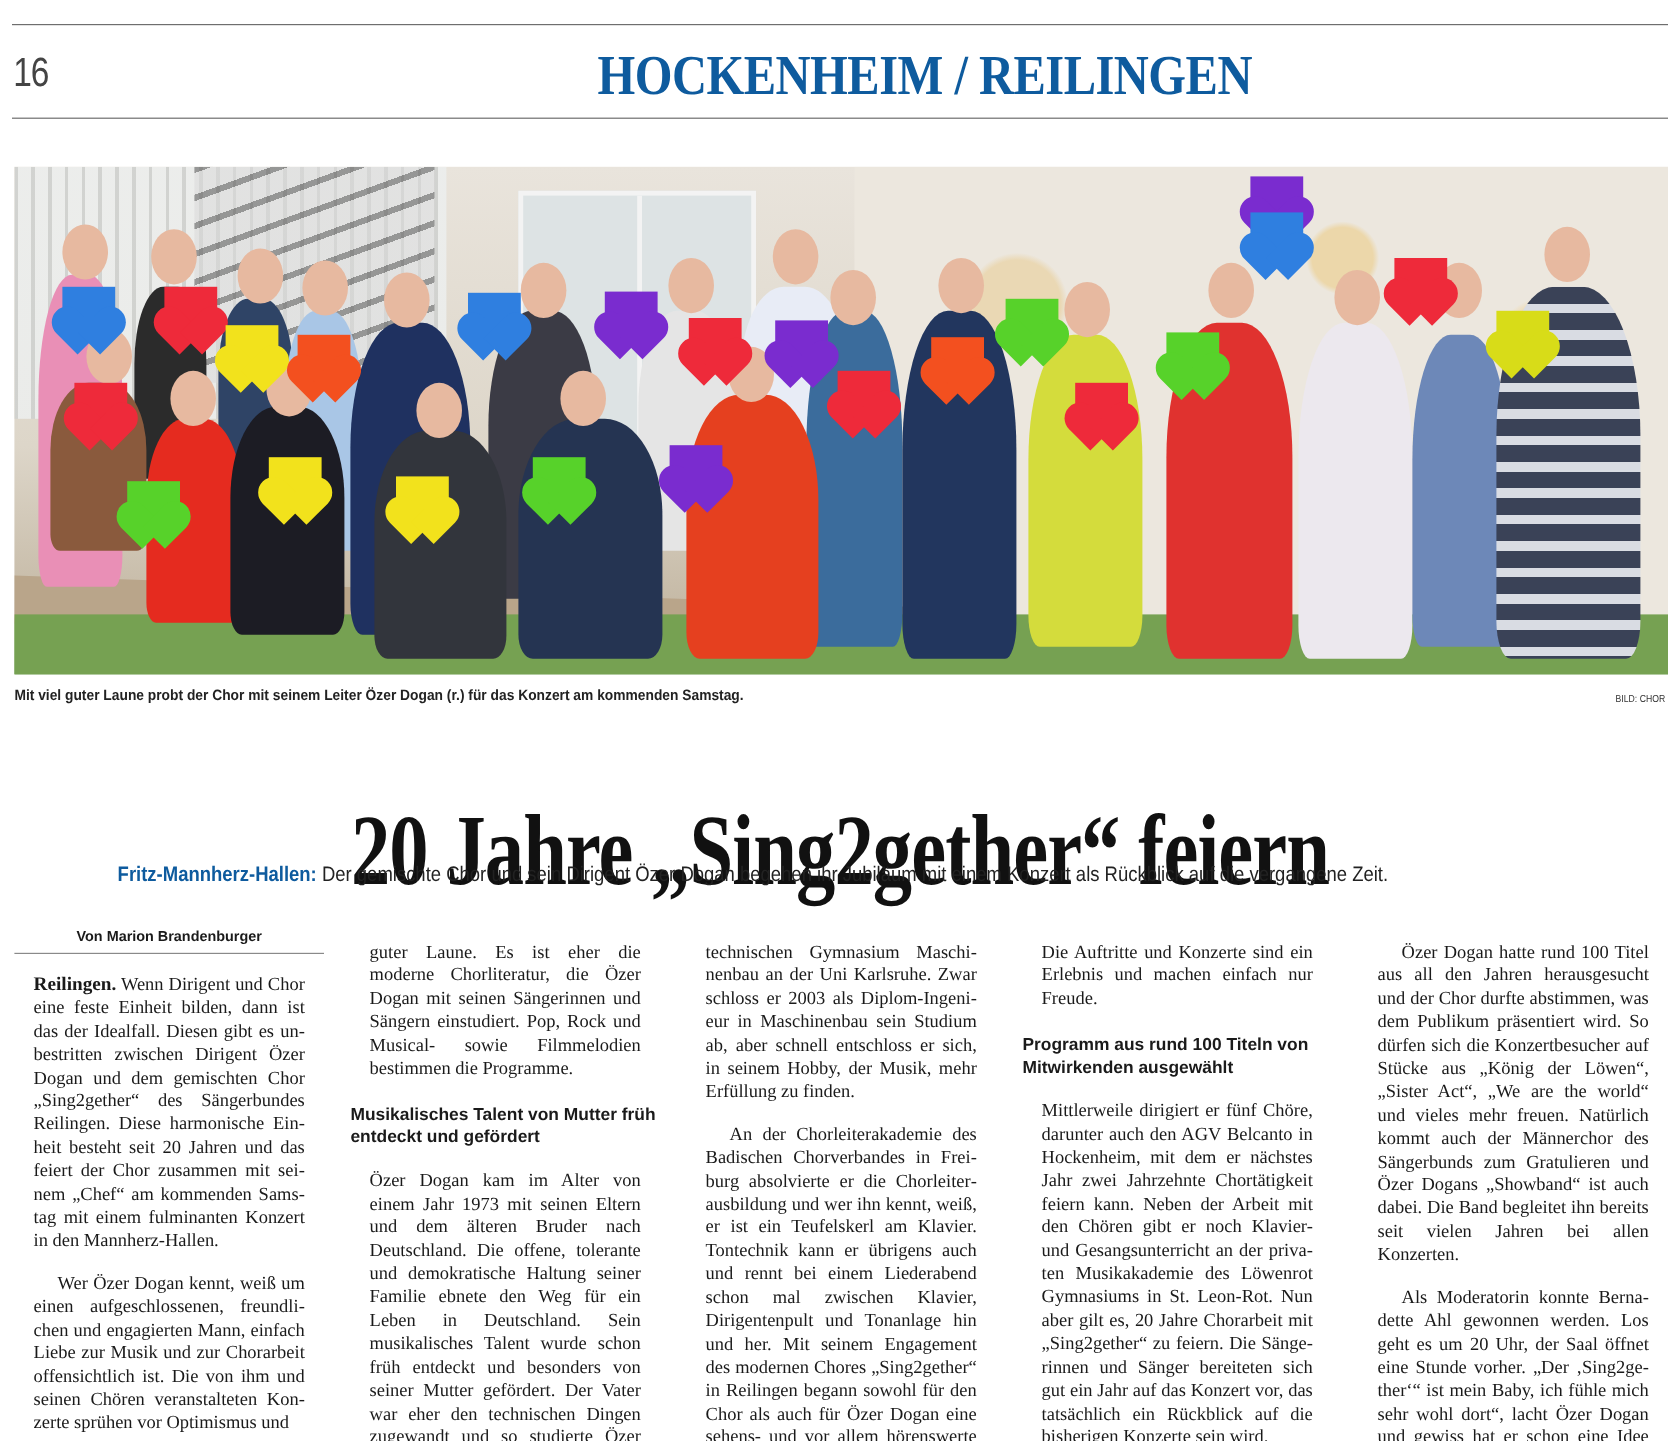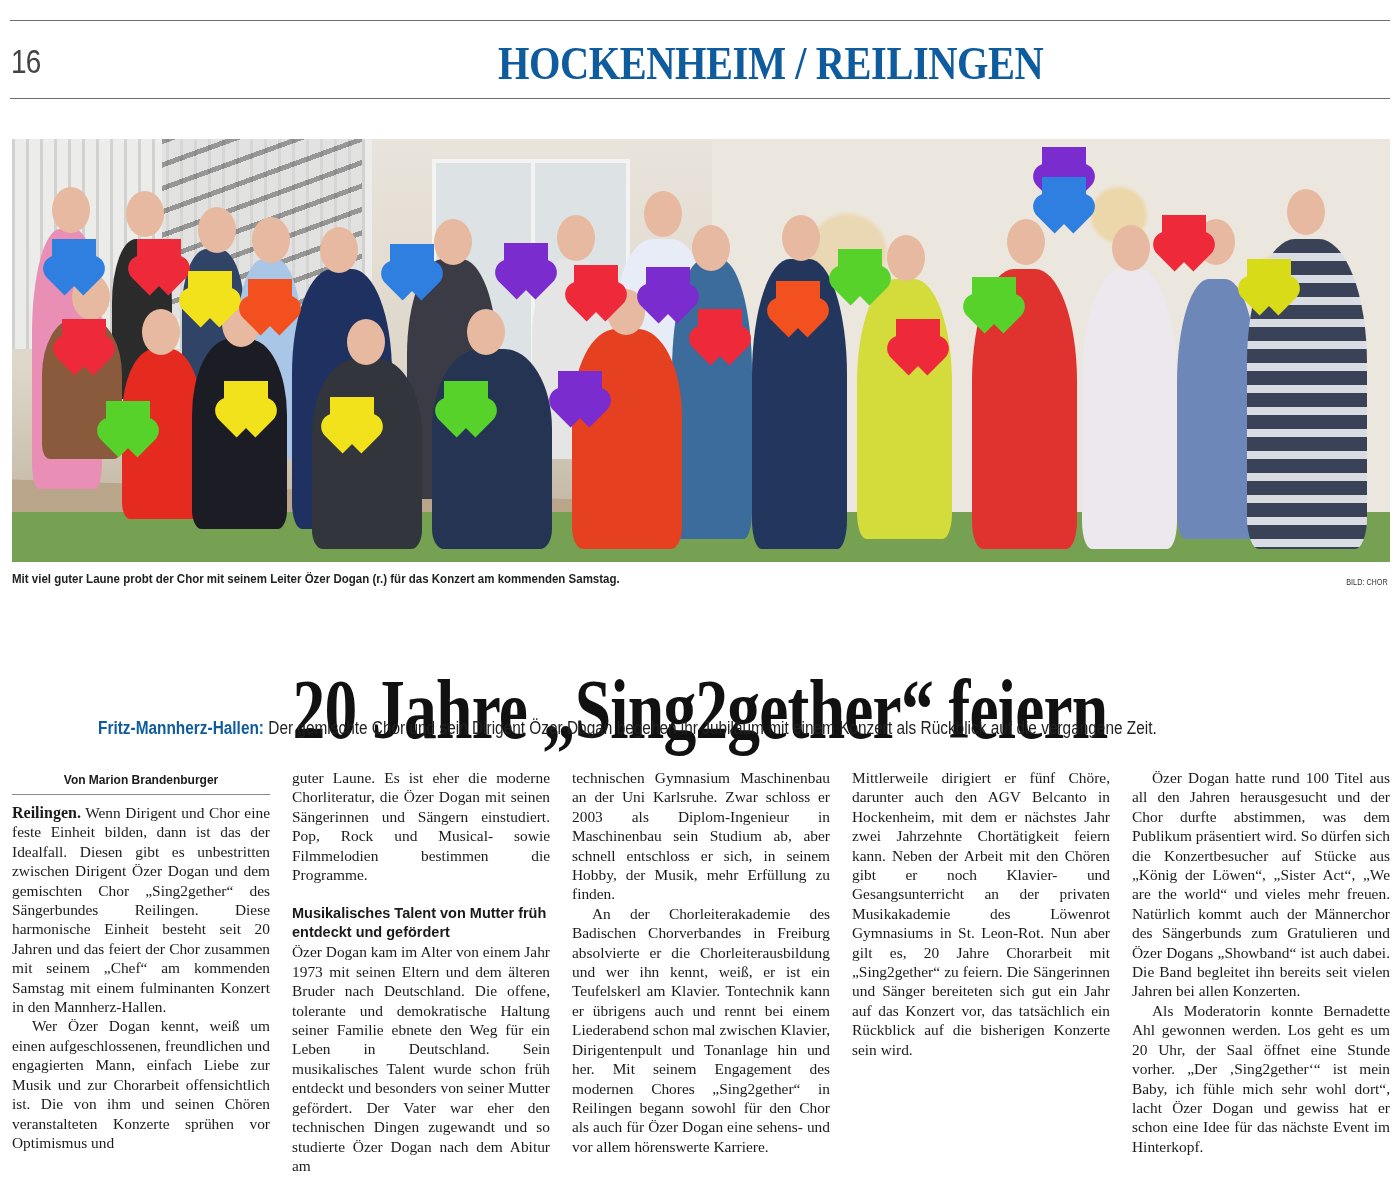--- a/index.html
+++ b/index.html
@@ -31,21 +31,21 @@
   .caption { position: absolute; left: 12px; top: 572px; font-family: "Liberation Sans", sans-serif; font-weight: bold; font-size: 12.5px; color: #222; transform: scaleX(0.92); transform-origin: left; white-space: nowrap; }
   .credit { position: absolute; right: 12px; top: 577px; font-family: "Liberation Sans", sans-serif; font-size: 8.5px; color: #333; white-space: nowrap; transform: scaleX(0.85); transform-origin: right; }
 
   .headline { position: absolute; left: 0; width: 1400px; top: 605px; text-align: center; font-family: "Liberation Serif", serif; font-weight: bold; font-size: 84px; color: #111; transform: scaleX(0.78); transform-origin: center; white-space: nowrap; letter-spacing: -1px; }
 
   .subhead { position: absolute; left: 98px; top: 718px; font-family: "Liberation Sans", sans-serif; font-size: 17.5px; color: #222; white-space: nowrap; transform: scaleX(0.88); transform-origin: left; }
   .subhead .loc { color: #0e5b9e; font-weight: bold; }
 
   .columns { position: absolute; top: 768px; left: 12px; width: 1380px; height: 430px; }
   .col { position: absolute; top: 0; width: 258px; font-family: "Liberation Serif", serif; font-size: 15.4px; line-height: 19.4px; text-align: justify; hyphens: manual; color: #1a1a1a; }
-  .col p { margin: 0; }
+  .col p { margin: 16px; }
   .col p.indent { text-indent: 20px; }
   .col .lead { font-family: Liberation Serif, serif; font-weight: bold; font-size: 16px; }
   .col h3 { margin: 20px 0 0 0; font-family: "Liberation Sans", sans-serif; font-weight: bold; font-size: 14.5px; line-height: 19px; text-align: left; }
   .byline { font-family: "Liberation Sans", sans-serif; font-weight: bold; font-size: 12px; text-align: center; padding-bottom: 4px; border-bottom: 1px solid #8a8a8a; margin-bottom: 8px; margin-top: 2px; line-height: 20px; }
   .col1 { left: 0; }
   .col2 { left: 280px; }
   .col3 { left: 560px; font-family: Liberation Serif, serif; }
   .col4 { left: 840px; }
   .col5 { left: 1120px; }
 </style>
@@ -155,20 +155,22 @@
     <h3>Musikalisches Talent von Mutter früh entdeckt und gefördert</h3>
     <p>Özer Dogan kam im Alter von einem Jahr 1973 mit seinen Eltern und dem älteren Bruder nach Deutschland. Die offene, tolerante und demokrati­sche Haltung seiner Familie ebnete den Weg für ein Leben in Deutsch­land. Sein musikalisches Talent wur­de schon früh entdeckt und beson­ders von seiner Mutter gefördert. Der Vater war eher den technischen Dingen zugewandt und so studierte Özer Dogan nach dem Abitur am</p>
   </div>
 
   <div class="col col3">
     <p>technischen Gymnasium Maschi­nenbau an der Uni Karlsruhe. Zwar schloss er 2003 als Diplom-Ingeni­eur in Maschinenbau sein Studium ab, aber schnell entschloss er sich, in seinem Hobby, der Musik, mehr Er­füllung zu finden.</p>
     <p class="indent">An der Chorleiterakademie des Badischen Chorverbandes in Frei­burg absolvierte er die Chorleiter­ausbildung und wer ihn kennt, weiß, er ist ein Teufelskerl am Klavier. Ton­technik kann er übrigens auch und rennt bei einem Liederabend schon mal zwischen Klavier, Dirigenten­pult und Tonanlage hin und her. Mit seinem Engagement des modernen Chores „Sing2gether“ in Reilingen begann sowohl für den Chor als auch für Özer Dogan eine sehens- und vor allem hörenswerte Karriere.</p>
   </div>
 
   <div class="col col4">
+    <p>Die Auftritte und Konzerte sind ein Erlebnis und machen einfach nur Freude.</p>
+    <h3>Programm aus rund 100 Titeln von Mitwirkenden ausgewählt</h3>
     <p>Mittlerweile dirigiert er fünf Chöre, darunter auch den AGV Belcanto in Hockenheim, mit dem er nächstes Jahr zwei Jahrzehnte Chortätigkeit feiern kann. Neben der Arbeit mit den Chören gibt er noch Klavier- und Gesangsunterricht an der priva­ten Musikakademie des Löwenrot Gymnasiums in St. Leon-Rot. Nun aber gilt es, 20 Jahre Chorarbeit mit „Sing2gether“ zu feiern. Die Sänge­rinnen und Sänger bereiteten sich gut ein Jahr auf das Konzert vor, das tatsächlich ein Rückblick auf die bis­herigen Konzerte sein wird.</p>
   </div>
 
   <div class="col col5">
     <p class="indent">Özer Dogan hatte rund 100 Titel aus all den Jahren herausgesucht und der Chor durfte abstimmen, was dem Publikum präsentiert wird. So dürfen sich die Konzertbesucher auf Stücke aus „König der Löwen“, „Sis­ter Act“, „We are the world“ und vie­les mehr freuen. Natürlich kommt auch der Männerchor des Sänger­bunds zum Gratulieren und Özer Dogans „Showband“ ist auch dabei. Die Band begleitet ihn bereits seit vielen Jahren bei allen Konzerten.</p>
     <p class="indent">Als Moderatorin konnte Berna­dette Ahl gewonnen werden. Los geht es um 20 Uhr, der Saal öffnet ei­ne Stunde vorher. „Der ‚Sing2ge­ther‘“ ist mein Baby, ich fühle mich sehr wohl dort“, lacht Özer Dogan und gewiss hat er schon eine Idee für das nächste Event im Hinterkopf.</p>
   </div>
 </div>
 
 </body></html>

